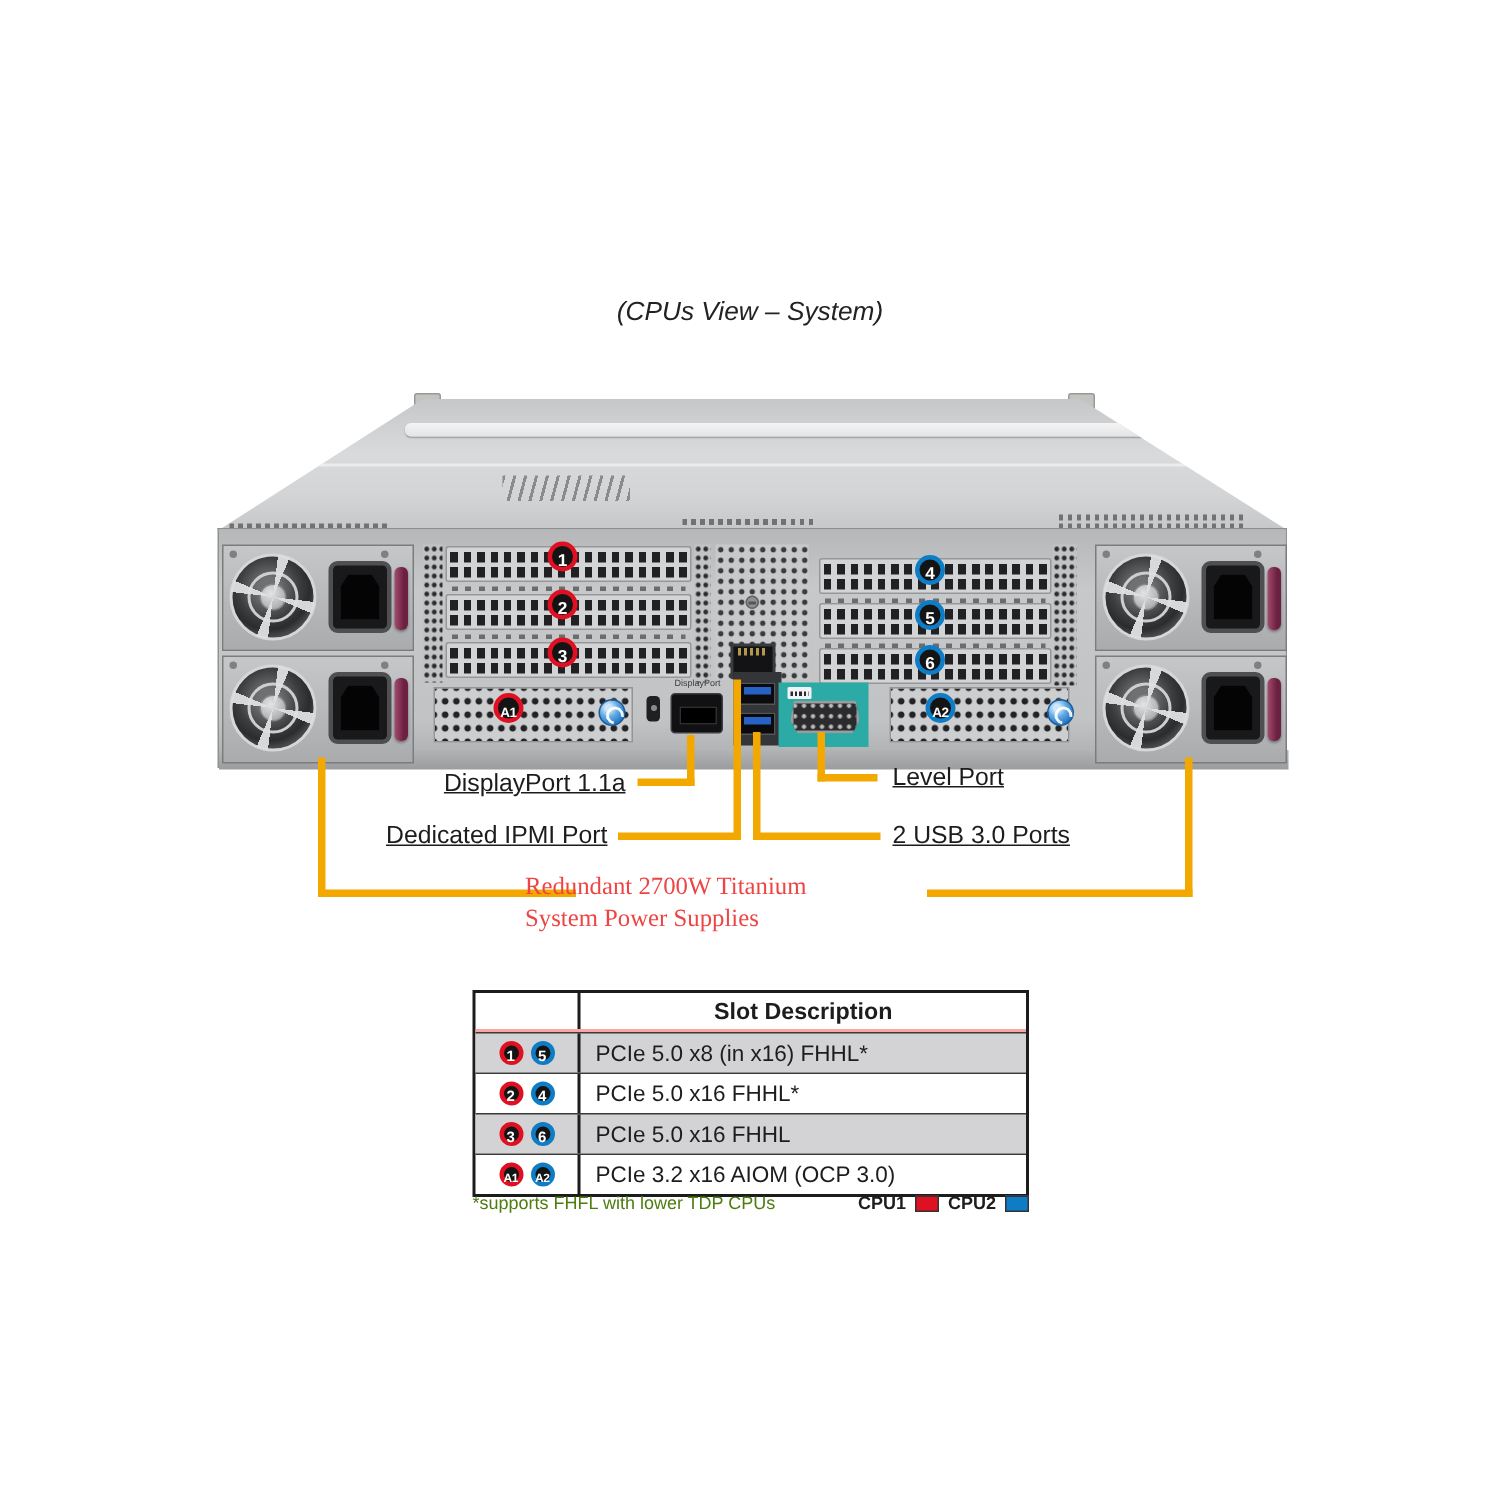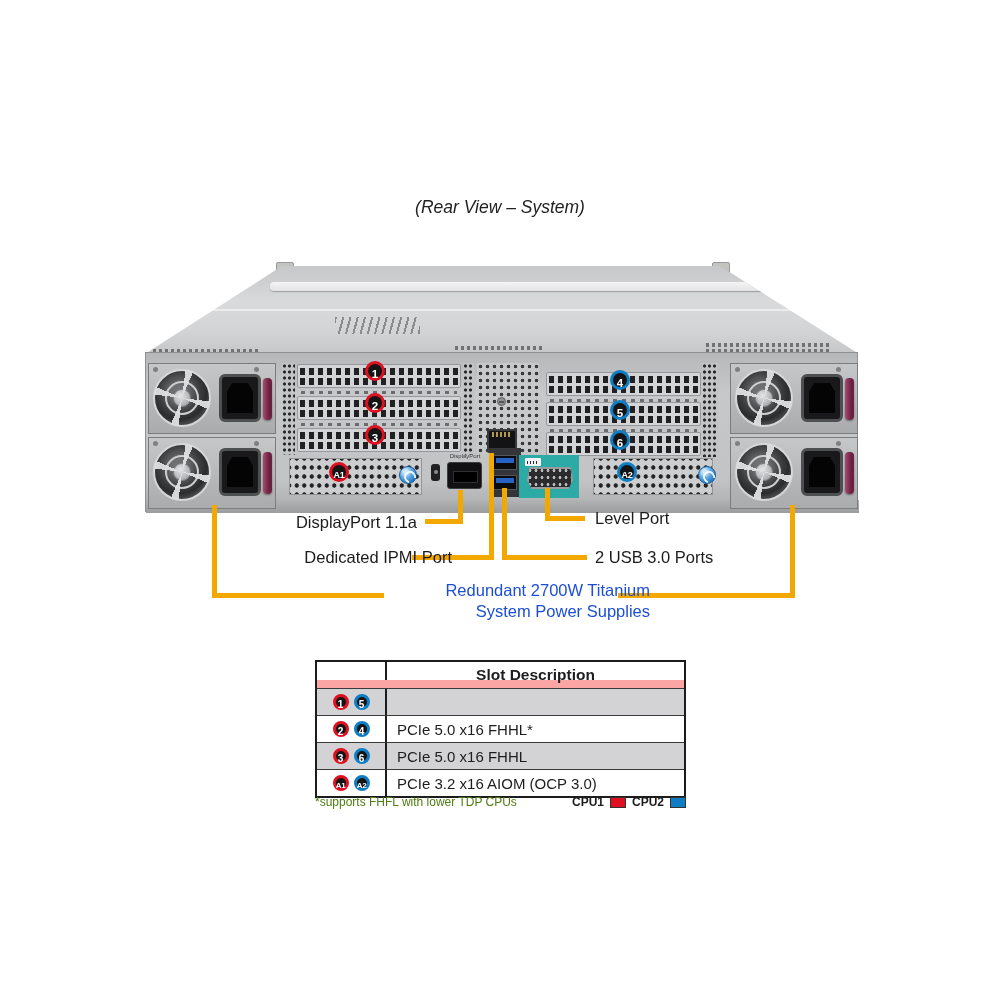--- a/index.html
+++ b/index.html
@@ -100,28 +100,28 @@
 
   
   .badge{position:absolute;width:20px;height:20px;border-radius:50%;background:#141414;
        border:3px solid #888;color:#fff;font-weight:bold;font-size:11.5px;line-height:20px;text-align:center;}
   .badge.sm{font-size:9px;letter-spacing:-.3px;}
   .badge[data-cpu="cpu1"],.tbadge[data-cpu="cpu1"]{border-color:var(--cpu1);}
   .badge[data-cpu="cpu2"],.tbadge[data-cpu="cpu2"]{border-color:var(--cpu2);}
 
   
   .yline{position:absolute;background:var(--accent);}
-  .clabel{position:absolute;font-size:16.5px;color:#1c1c1e;white-space:nowrap;}
+  .clabel{position:absolute;font-size:16.5px;color:#1c1c1e;white-space:nowrap;text-decoration:underline;}
   .clabel.r{text-align:right;}
-  .psu-label{position:absolute;left:350px;top:580px;width:300px;text-align:right;
-       font-size:16.5px;line-height:21px;color:#1d4ed8;}
+  .psu-label{position:absolute;left:350px;top:580px;width:300px;text-align:left;
+       font-size:16.5px;line-height:21px;color:#ef4444;font-family:Liberation Serif, serif;}
 
   
   .slot-table{position:absolute;left:315px;top:660px;width:371px;border:2px solid #1c1c1c;background:#fff;}
-  .t-header{display:flex;height:26px;border-bottom:8px solid #fca5a5;}
+  .t-header{display:flex;height:26px;border-bottom:2px solid #fca5a5;}
   .t-h-badges{width:70px;border-right:2px solid #1c1c1c;}
   .t-h-desc{flex:1;text-align:center;font-weight:bold;font-size:15.5px;line-height:26px;}
   .t-row{display:flex;height:27px;border-top:1px solid #3a3a3a;}
   .t-row:first-of-type{border-top:none;}
   .t-row.gray{background:var(--row-gray);}
   .t-badges{width:70px;border-right:2px solid #1c1c1c;display:flex;align-items:center;justify-content:center;gap:5px;}
   .tbadge{width:16px;height:16px;border-radius:50%;background:#141414;border:3px solid #888;
        color:#fff;font-weight:bold;font-size:10px;line-height:16px;text-align:center;flex:0 0 auto;}
   .tbadge.sm{font-size:8px;letter-spacing:-.3px;}
   .t-desc{flex:1;font-size:15px;line-height:27px;padding-left:10px;white-space:nowrap;}
@@ -132,21 +132,21 @@
   .legend .lab{font-size:12px;font-weight:bold;}
   .swatch{width:16px;height:11px;border:1px solid #333;}
   .swatch[data-cpu="cpu1"]{background:var(--cpu1);}
   .swatch[data-cpu="cpu2"]{background:var(--cpu2);}
 </style>
 </head>
 <body>
 
 <div class="canvas">
 
-  <div class="title">(Rear View – System)</div>
+  <div class="title">(CPUs View – System)</div>
 
   <div>
 
     <div class="lid-tab" style="left:276px;top:262px;"></div>
     <div class="lid-tab" style="left:712px;top:262px;"></div>
     <div class="lid">
       <div class="lid-strip"></div>
       <div class="lid-crease"></div>
       <div class="lid-vent"></div>
       <div class="perf" style="left:5px;top:81px;width:105px;height:12px;"></div>
@@ -244,40 +244,41 @@
     <div class="yline" style="left:489px;top:453px;width:5px;height:107px;"></div>
     <div class="yline" style="left:412px;top:555px;width:82px;height:5px;"></div>
     <div class="yline" style="left:502px;top:488px;width:5px;height:72px;"></div>
     <div class="yline" style="left:502px;top:555px;width:85px;height:5px;"></div>
     <div class="yline" style="left:212px;top:505px;width:5px;height:93px;"></div>
     <div class="yline" style="left:212px;top:593px;width:172px;height:5px;"></div>
     <div class="yline" style="left:790px;top:505px;width:5px;height:93px;"></div>
     <div class="yline" style="left:618px;top:593px;width:177px;height:5px;"></div>
 
     <div class="clabel r" style="left:230px;top:513px;width:187px;">DisplayPort 1.1a</div>
-    <div class="clabel r" style="left:218px;top:548px;width:187px;margin-left:47px;">Dedicated IPMI Port</div>
+    <div class="clabel r" style="left:218px;top:548px;width:187px;">Dedicated IPMI Port</div>
     <div class="clabel" style="left:595px;top:509px;">Level Port</div>
     <div class="clabel" style="left:595px;top:548px;">2 USB 3.0 Ports</div>
     <div class="psu-label">
       <div>Redundant 2700W Titanium</div>
       <div>System Power Supplies</div>
     </div>
   </div>
 
   <div class="slot-table">
     <div class="t-header">
       <div class="t-h-badges"></div>
       <div class="t-h-desc">Slot Description</div>
     </div>
 
     <div class="t-row gray">
       <div class="t-badges">
         <span class="tbadge" data-cpu="cpu1">1</span>
         <span class="tbadge" data-cpu="cpu2">5</span>
       </div>
+      <div class="t-desc">PCIe 5.0 x8 (in x16) FHHL*</div>
     </div>
 
     <div class="t-row">
       <div class="t-badges">
         <span class="tbadge" data-cpu="cpu1">2</span>
         <span class="tbadge" data-cpu="cpu2">4</span>
       </div>
       <div class="t-desc">PCIe 5.0 x16 FHHL*</div>
     </div>
 

